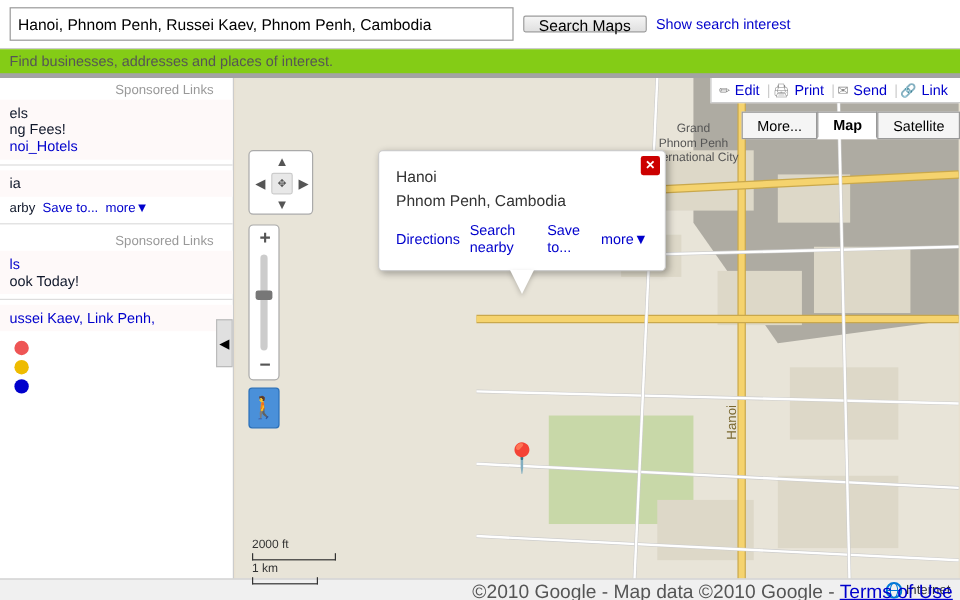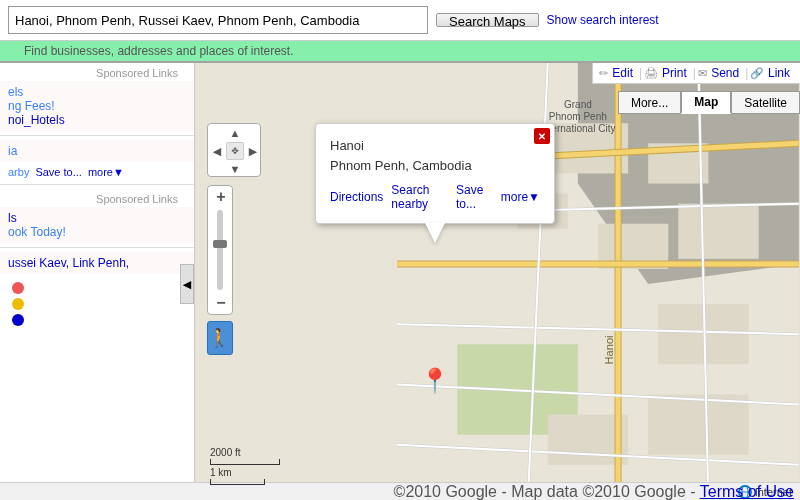--- a/index.html
+++ b/index.html
@@ -14,21 +14,21 @@
       width: 420px; height: 28px; border: 1px solid #999; padding: 3px 6px; font-size: 13px;
     }
     #search-button {
       height: 14px; padding: 0 12px; background: linear-gradient(#f5f5f5, #e0e0e0); border: 1px solid #999;
       font-size: 13px; cursor: pointer; border-radius: 2px;
     }
     #show-search-options {
       color: #00c; font-size: 12px; cursor: pointer; text-decoration: none; white-space: nowrap;
     }
     #subbar {
-      padding: 3px 24px; font-size: 12px; color: #555; border-bottom: 2px solid #a3a3a3; background: #86efac;
+      padding: 3px 8px; font-size: 12px; color: #555; border-bottom: 4px solid #a3a3a3; background: #84cc16;
     }
 
     
     #main {
       display: flex; height: calc(500px - 58px);
     }
 
     
     #sidebar {
       width: 195px; min-width: 195px; background: #fff; border-right: 1px solid #ccc; overflow: hidden; position: relative;
@@ -39,21 +39,21 @@
       width: 14px; height: 40px; background: #e0e0e0; border: 1px solid #bbb; cursor: pointer;
       display: flex; align-items: center; justify-content: center; font-size: 11px; z-index: 10;
     }
     .sponsored-label {
       color: #999; font-size: 11px; text-align: right; padding: 4px 16px 2px 0;
     }
     .sidebar-section {
       background: #fef9f9; padding: 4px 8px; margin-bottom: 2px;
     }
     .sidebar-link { color: #00c; text-decoration: none; }
-    .sidebar-text { color: #3b82f6; }
+    .sidebar-text { color: #0f172a; }
     .sidebar-actions { display: flex; gap: 6px; padding: 2px 8px; font-size: 11px; }
     .sidebar-divider { border-bottom: 1px solid #ddd; margin: 4px 0; }
 
     .dot-red { width: 12px; height: 12px; border-radius: 50%; background: #e55; display: inline-block; margin: 2px 4px; }
     .dot-yellow { width: 12px; height: 12px; border-radius: 50%; background: #eb0; display: inline-block; margin: 2px 4px; }
     .dot-blue { width: 12px; height: 12px; border-radius: 50%; background: #00c; display: inline-block; margin: 2px 4px; }
     .dots-container { display: flex; flex-direction: column; align-items: flex-start; padding: 4px 8px; }
 
     
     #map-container {

